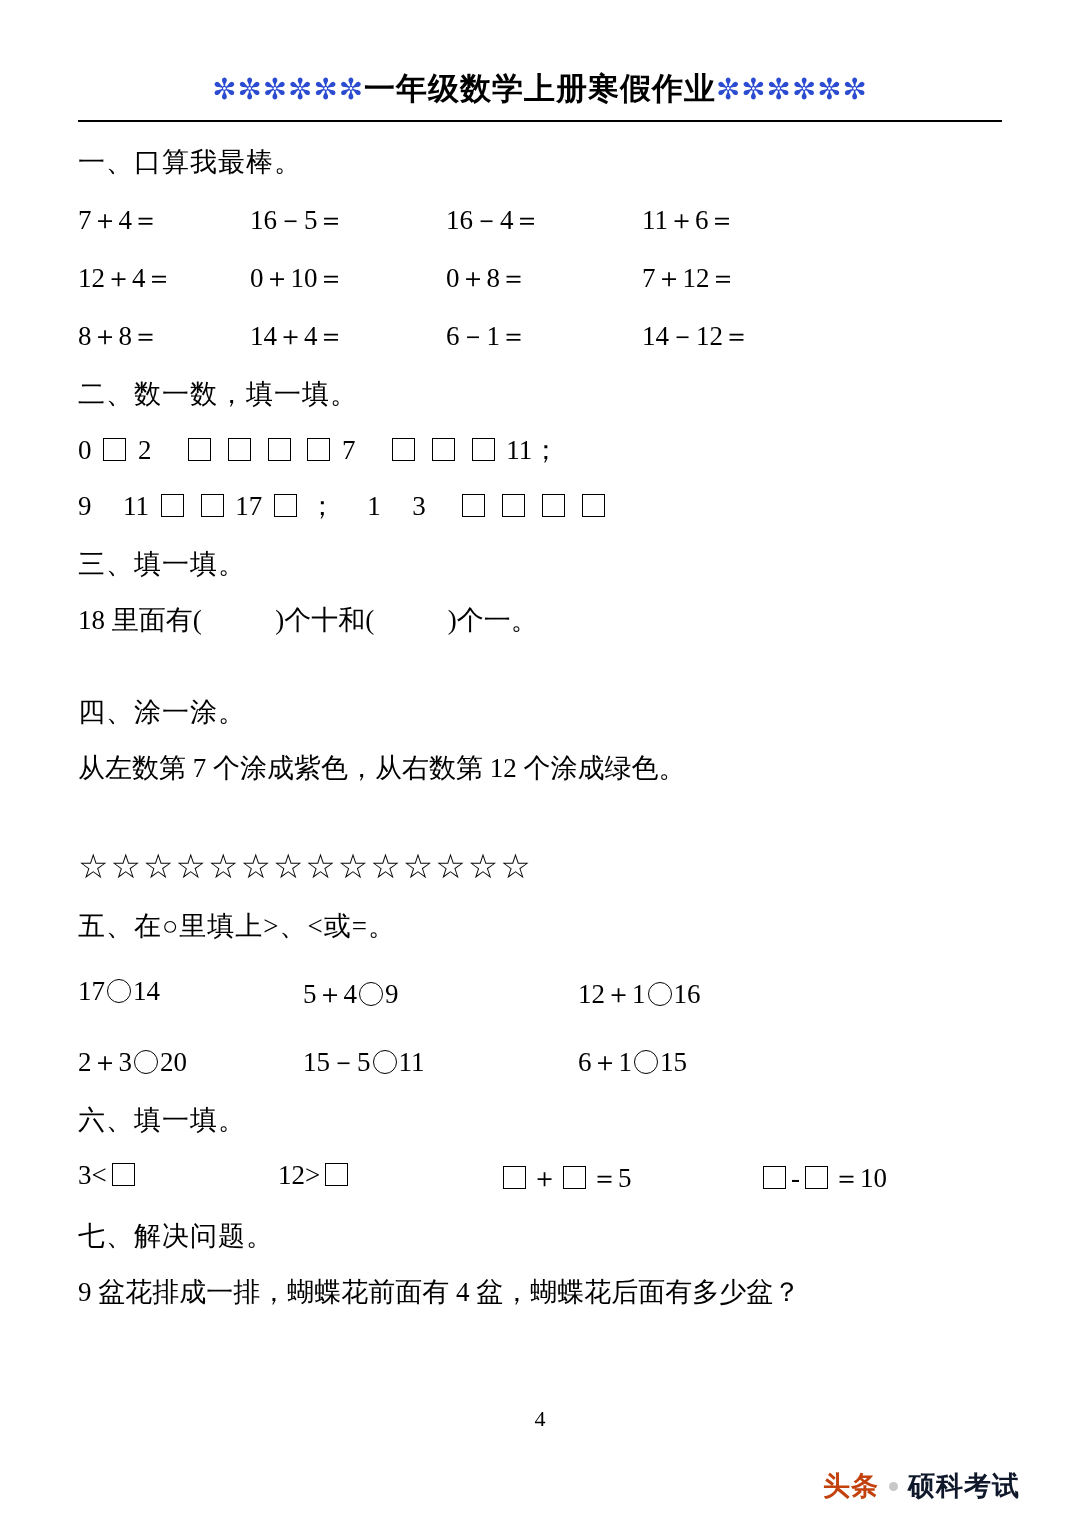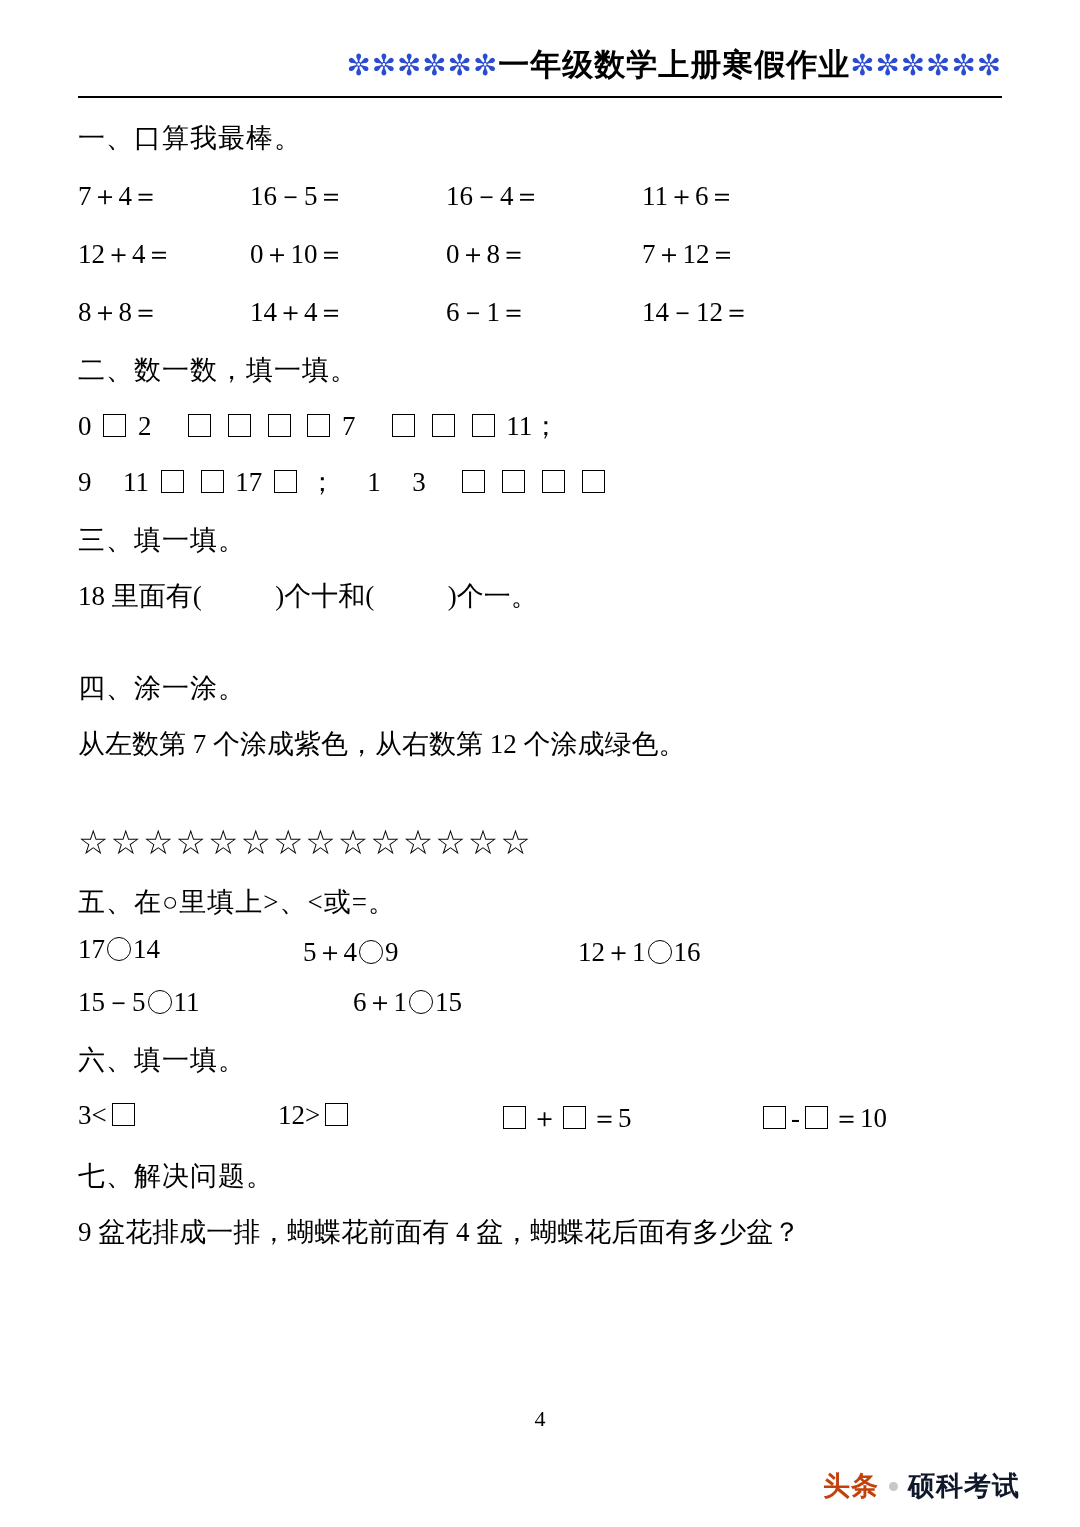--- a/index.html
+++ b/index.html
@@ -16,22 +16,22 @@
     overflow: hidden;
   }
   .page {
     width: 1080px;
     height: 1527px;
     position: relative;
     box-sizing: border-box;
     padding: 0 78px;
   }
   .title-row {
-    text-align: right;
-    padding-top: 44px;
+    text-align: center;
+    padding-top: 68px;
     white-space: nowrap;
   }
   .snow {
     color: #2b4cd0;
     font-size: 29px;
     letter-spacing: 1px;
     vertical-align: middle;
   }
   .title-text {
     font-size: 31px;
@@ -123,21 +123,21 @@
   }
   .wm-text {
     font-size: 27px;
     font-weight: bold;
     color: #0f172a;
     letter-spacing: 1px;
   }
   .compare-row {
     display: flex;
     font-size: 27px;
-    margin-top: 14px;
+    margin-top: 32px;
   }
   .c-w1 { width: 225px; }
   .c-w2 { width: 275px; }
   .fill-row {
     display: flex;
     font-size: 27px;
     margin-top: 22px;
   }
   .f-w1 { width: 200px; }
   .f-w2 { width: 220px; }
@@ -228,20 +228,21 @@
   <div class="gap-lg"></div>
   <div class="stars">☆☆☆☆☆☆☆☆☆☆☆☆☆☆</div>
 
   <div class="section-head">五、在○里填上&gt;、&lt;或=。</div>
   <div class="compare-row">
     <span class="c-w1"><span>17</span><span class="circ"></span><span>14</span></span>
     <span class="c-w2"><span>5＋4</span><span class="circ"></span><span>9</span></span>
     <span><span>12＋1</span><span class="circ"></span><span>16</span></span>
   </div>
   <div class="compare-row">
+    <span class="c-w1"><span>2＋3</span><span class="circ"></span><span>20</span></span>
     <span class="c-w2"><span>15－5</span><span class="circ"></span><span>11</span></span>
     <span><span>6＋1</span><span class="circ"></span><span>15</span></span>
   </div>
 
   <div class="section-head">六、填一填。</div>
   <div class="fill-row">
     <span class="f-w1"><span>3&lt;</span><span class="box"></span></span>
     <span class="f-w2"><span>12&gt;</span><span class="box"></span></span>
     <span class="f-w3"><span class="box"></span><span>＋</span><span class="box"></span><span>＝5</span></span>
     <span><span class="box"></span><span>-</span><span class="box"></span><span>＝10</span></span>

